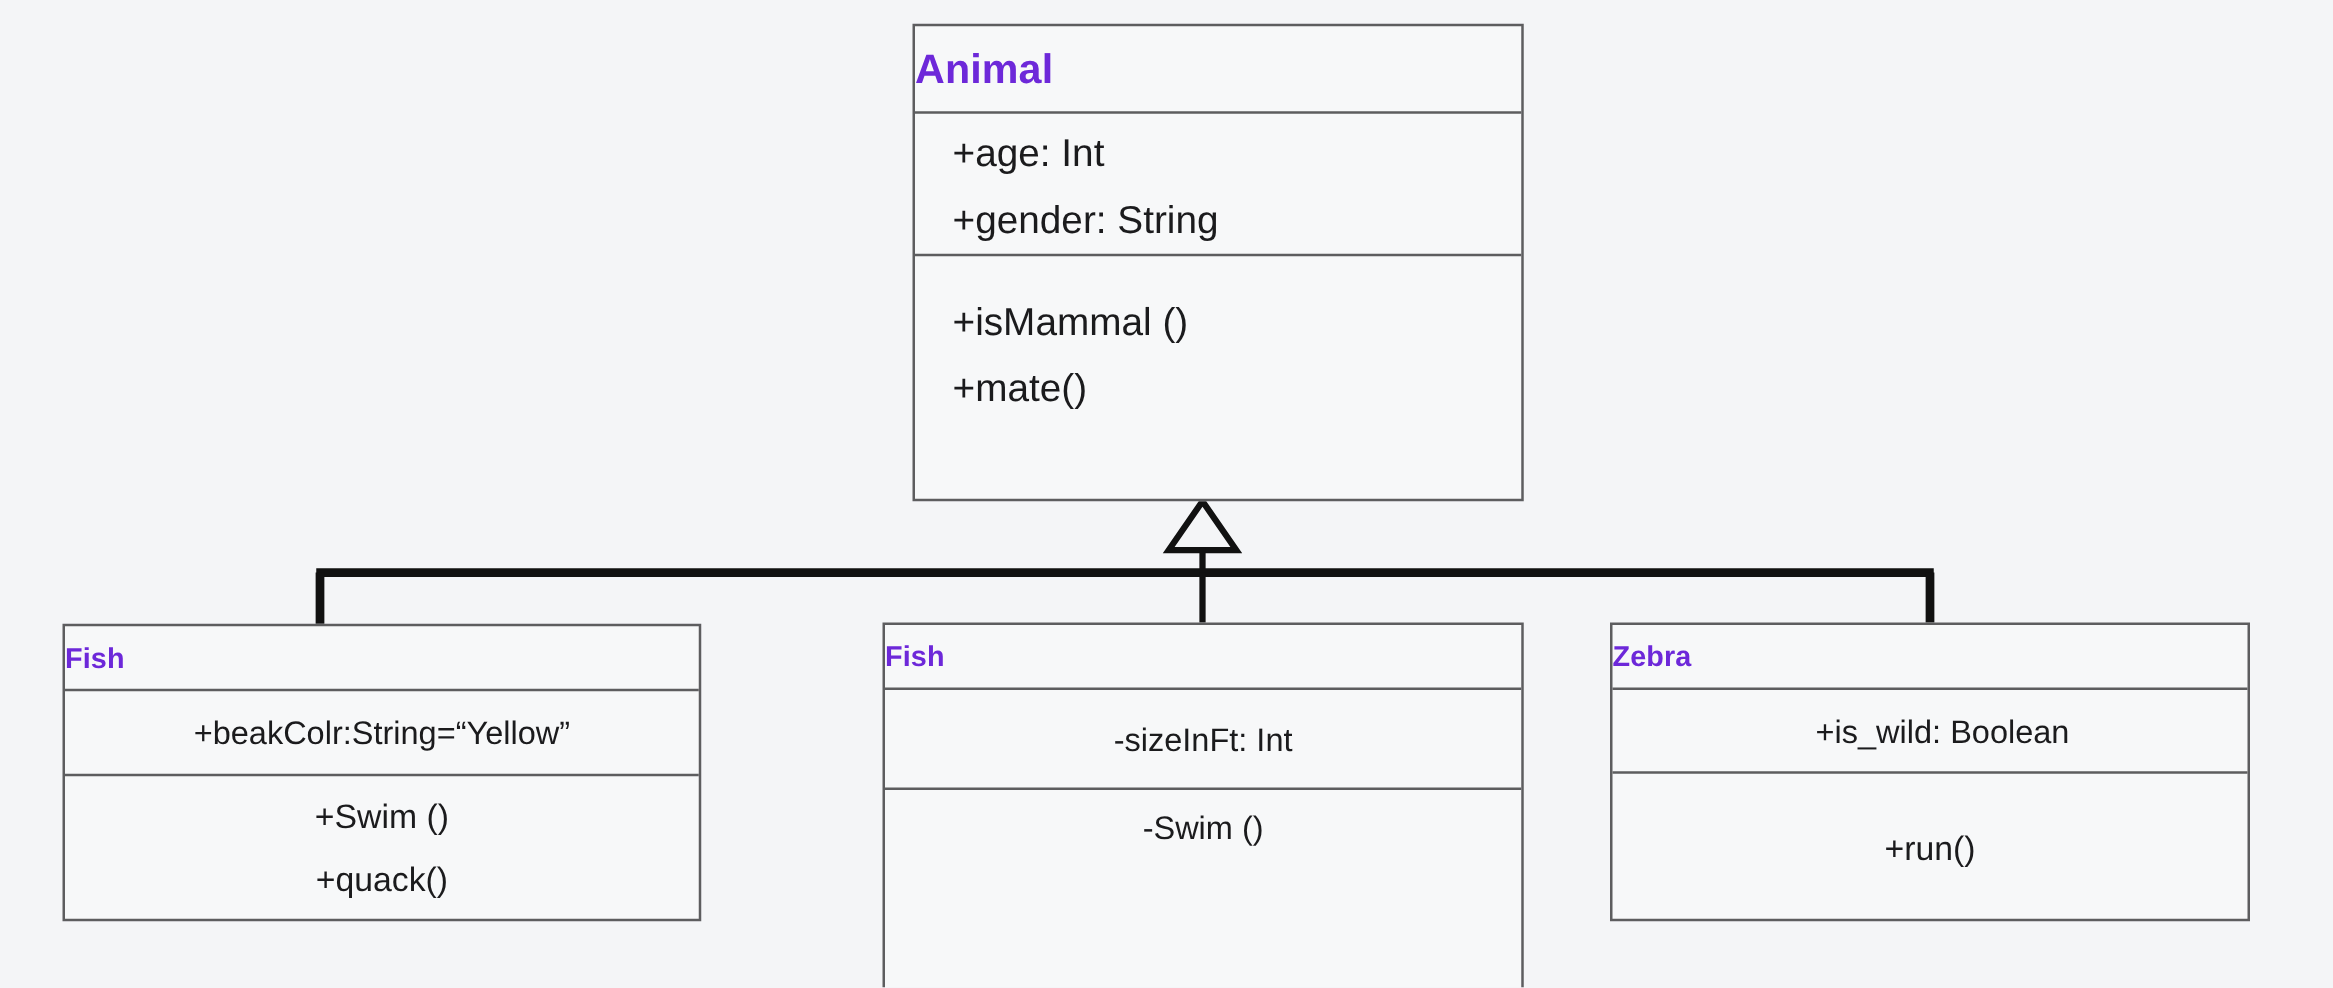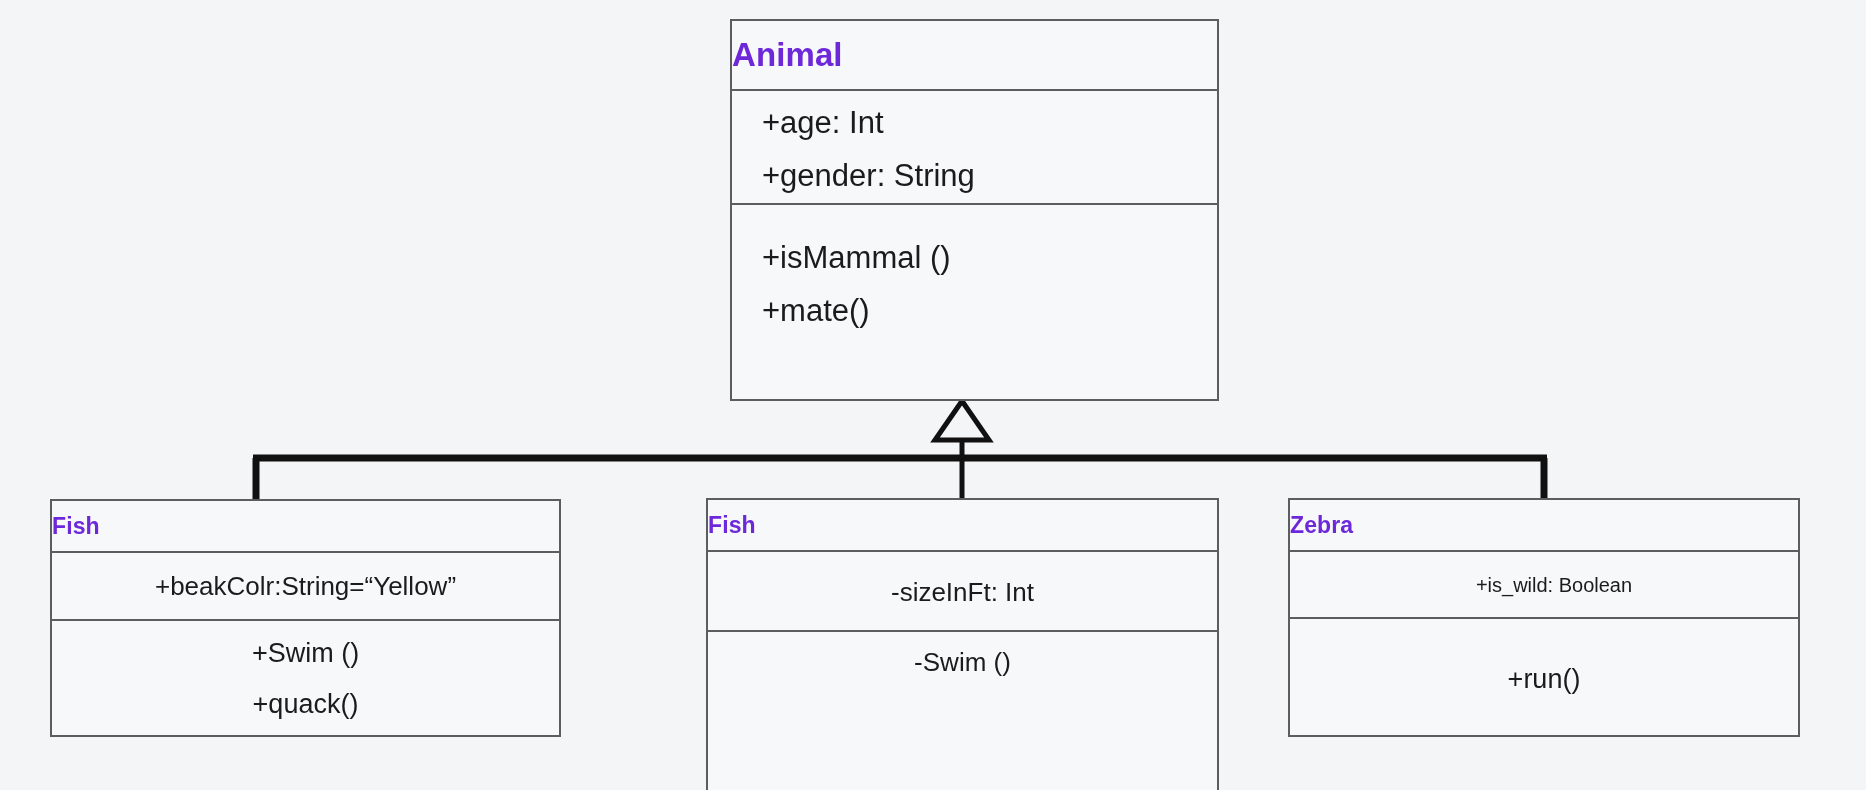--- a/index.html
+++ b/index.html
@@ -166,21 +166,21 @@
   }
   #class-zebra .class-name {
     font-size: 23px;
     line-height: 50px;
     height: 50px;
   }
   #class-zebra .attrs {
     height: 67px;
   }
   #class-zebra .attrs .member {
-    font-size: 20px;
+    font-size: 26px;
     line-height: 38px;
     text-align: center;
     padding-left: 20px;
   }
   #class-zebra .ops {
     flex: 1;
     justify-content: flex-start;
     padding-top: 40px;
   }
   #class-zebra .ops .member {

